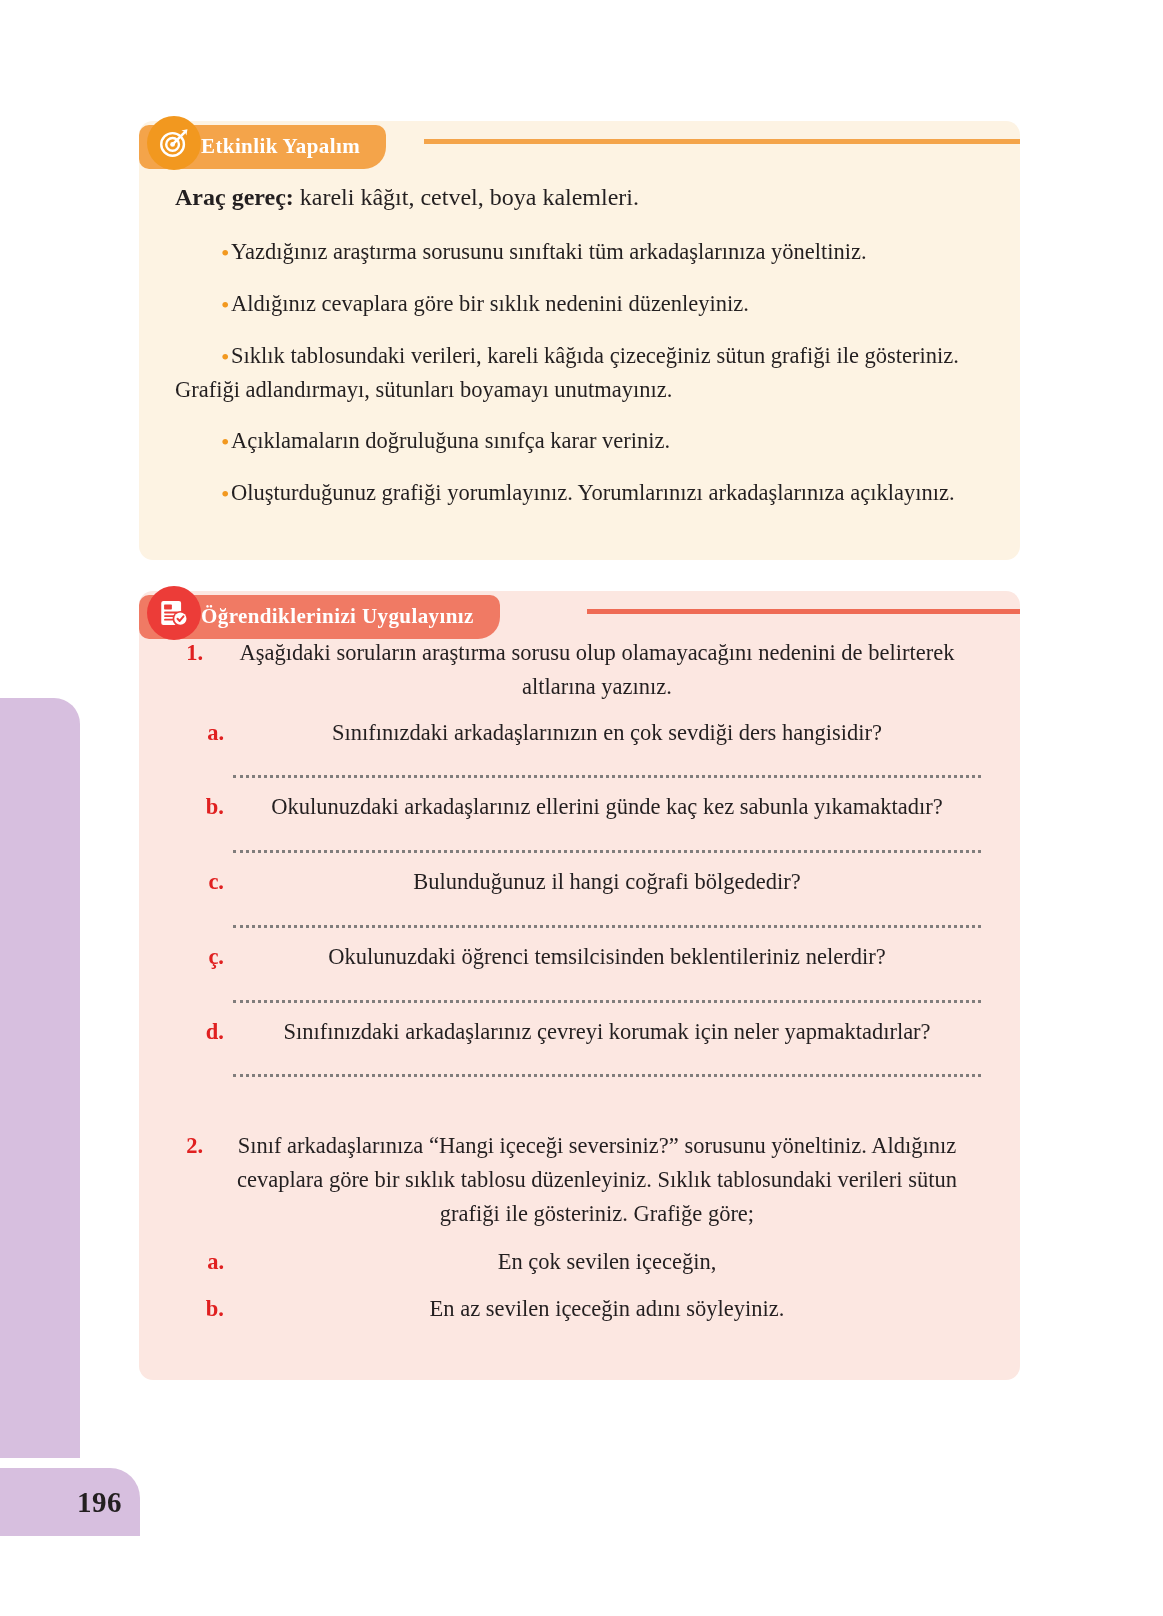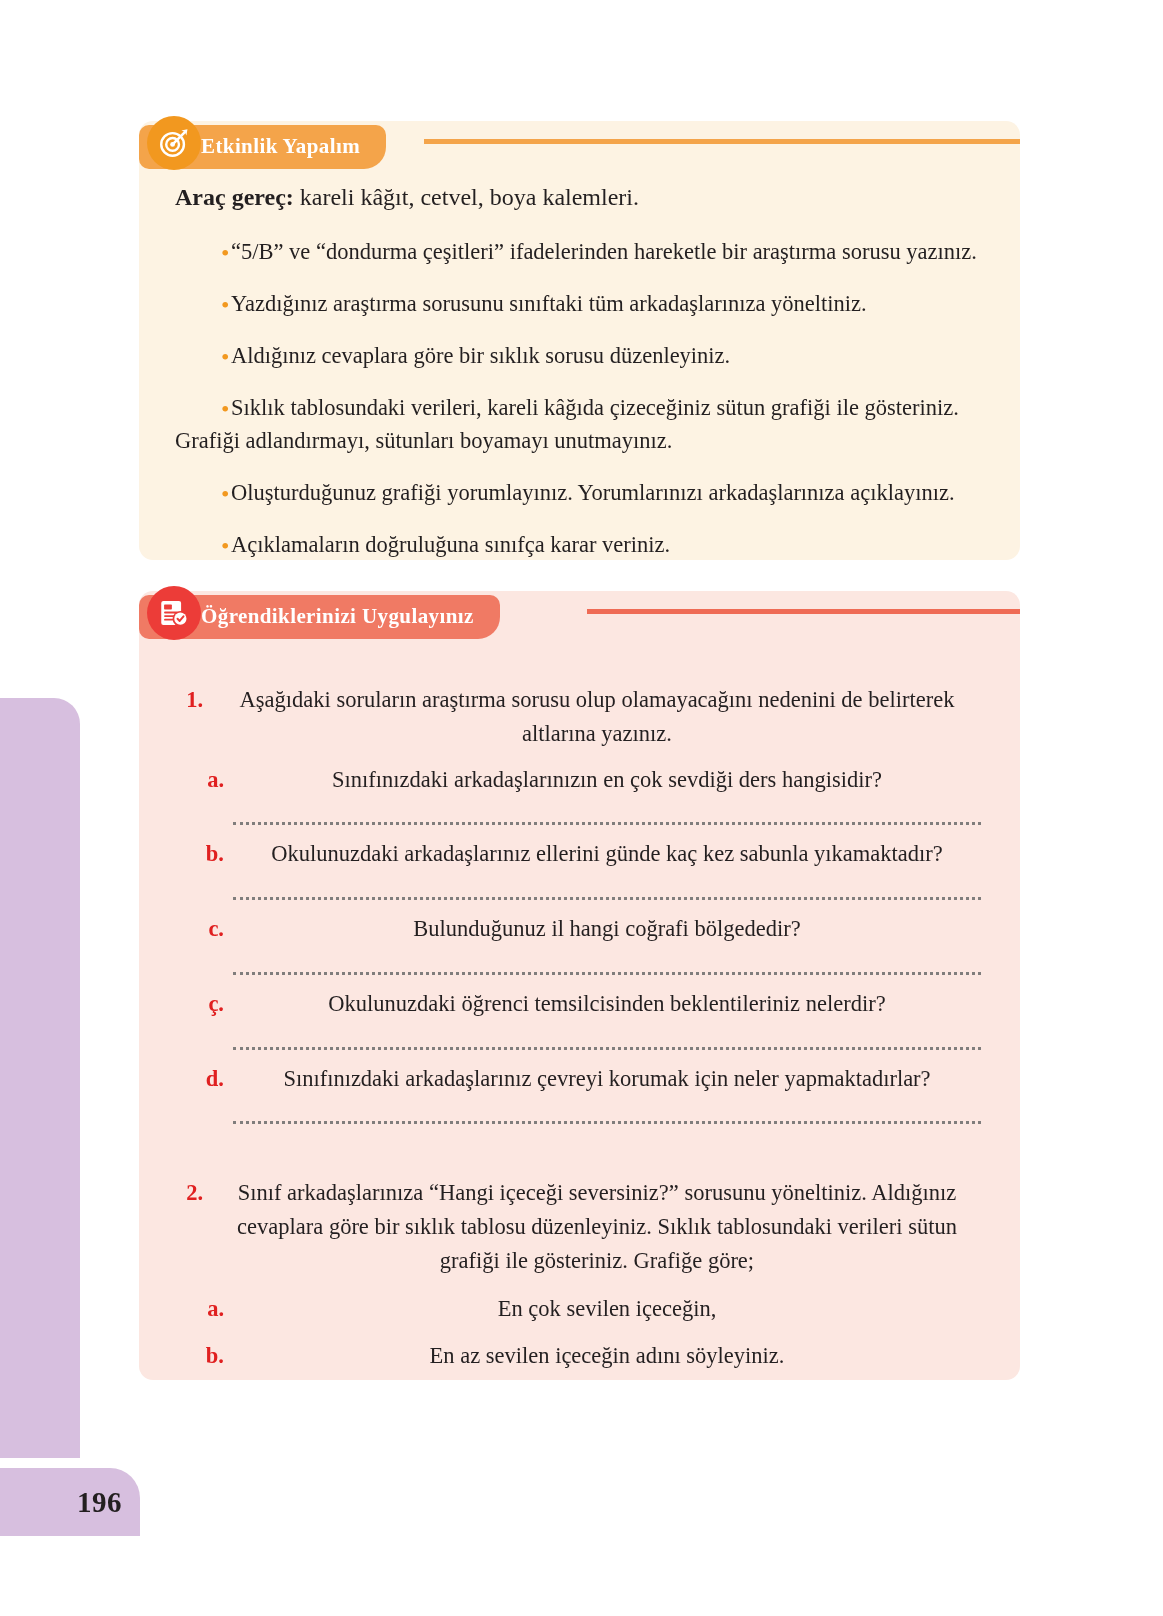--- a/index.html
+++ b/index.html
@@ -115,21 +115,21 @@
     left: 285px;
     right: 0px;
     width: 596px;
   }
 
   
   #apply-card {
     top: 591px;
     height: 789px;
     background: #fce7e1;
-    padding: 92px 36px 20px 36px;
+    padding: 45px 36px 20px 36px;
   }
   #apply-card .header-pill { background: #f07a64; }
   #apply-card .header-icon { background: #ec3c38; }
   #apply-header-rule {
     background: #ef6b55;
     left: 448px;
     width: 433px;
   }
 
   
@@ -237,26 +237,25 @@
         <path d="M34.5 6.5 L39.5 8.5 L41.5 13.5 L43 4.5 Z" fill="#ffffff"></path>
         <path d="M6 26 a16 16 0 0 1 16 -16" stroke="#f2981f" stroke-width="0" fill="none"></path>
       </svg>
     </div>
   </div>
 
   <p class="para tools-line">
     <b>Araç gereç:</b><span> kareli kâğıt, cetvel, boya kalemleri.</span>
   </p>
 
-  <p class="bullet-item">“5/B” ve “dondurma çeşitleri” ifadelerinden hareketle bir araştırma sorusu yazınız.</p>
   <p class="bullet-item">Yazdığınız araştırma sorusunu sınıftaki tüm arkadaşlarınıza yöneltiniz.</p>
-  <p class="bullet-item">Aldığınız cevaplara göre bir sıklık sorusu düzenleyiniz.</p>
+  <p class="bullet-item">Aldığınız cevaplara göre bir sıklık nedenini düzenleyiniz.</p>
   <p class="bullet-item">Sıklık tablosundaki verileri, kareli kâğıda çizeceğiniz sütun grafiği ile gösteriniz. Grafiği adlandırmayı, sütunları boyamayı unutmayınız.</p>
+  <p class="bullet-item">Açıklamaların doğruluğuna sınıfça karar veriniz.</p>
   <p class="bullet-item">Oluşturduğunuz grafiği yorumlayınız. Yorumlarınızı arkadaşlarınıza açıklayınız.</p>
-  <p class="bullet-item">Açıklamaların doğruluğuna sınıfça karar veriniz.</p>
 
 </section>
 
 <section class="card" id="apply-card">
 
   <div class="header-rule" id="apply-header-rule"></div>
 
   <div class="card-header">
     <div class="header-pill">
       <span>Öğrendiklerinizi Uygulayınız</span>

